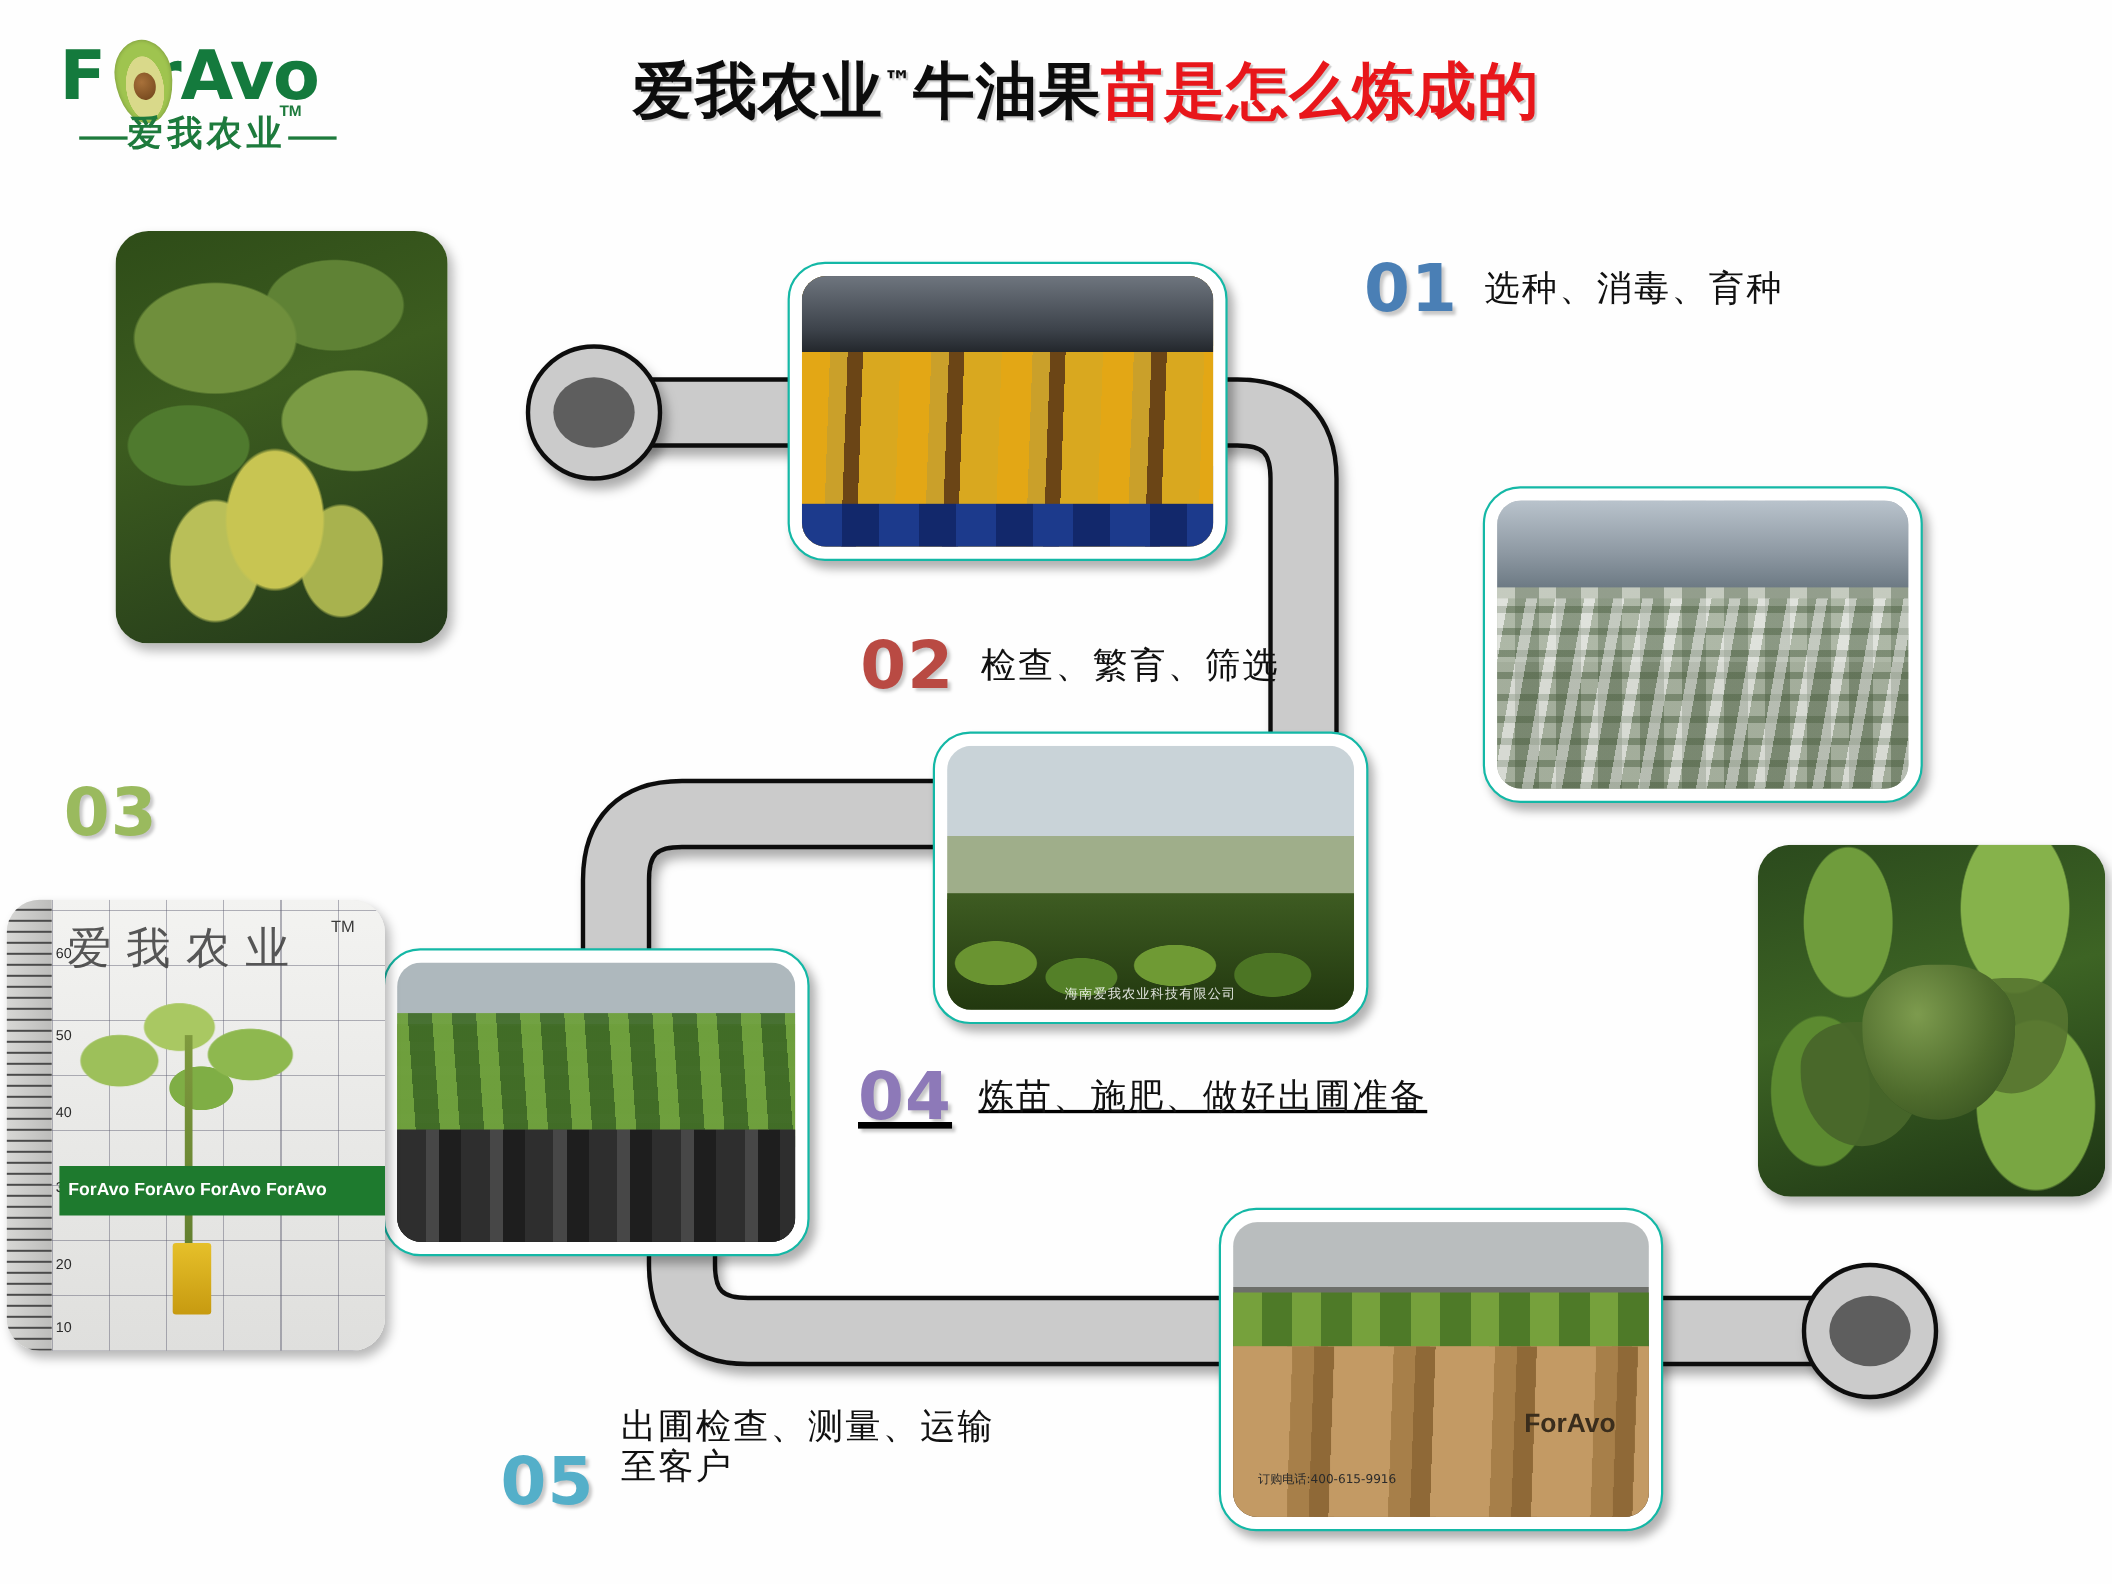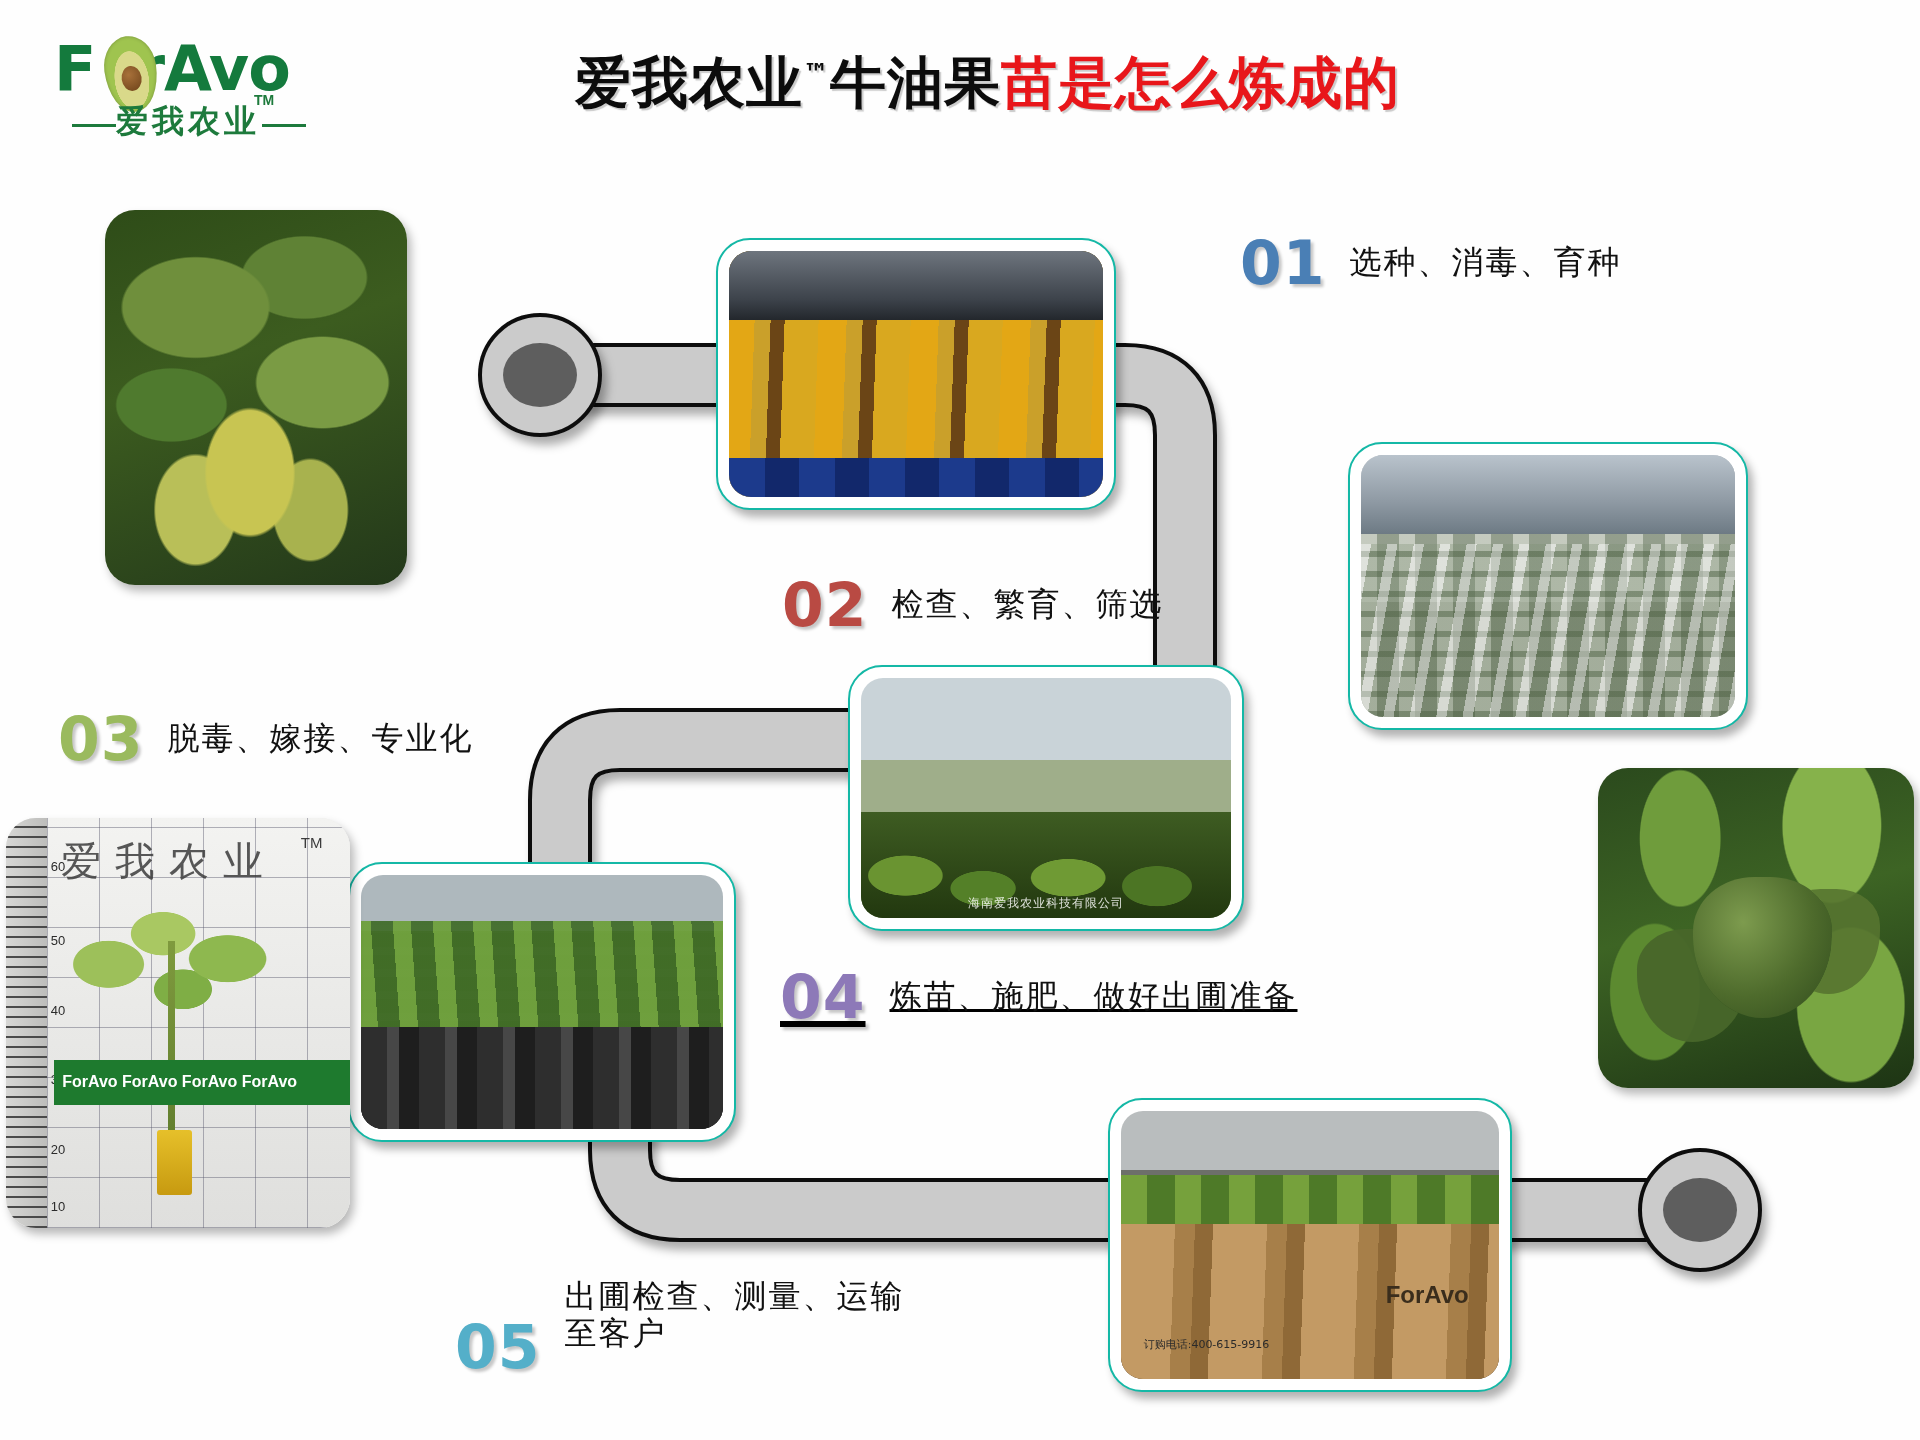--- a/index.html
+++ b/index.html
@@ -391,21 +391,20 @@
     <span class="txt">选种、消毒、育种</span>
   </div>
 
   <div class="step" style="left:782px;top:570px;">
     <span class="num" style="color:#b94a43;">02</span>
     <span class="txt">检查、繁育、筛选</span>
   </div>
 
   <div class="step" style="left:58px;top:660px;margin-top:44px;">
     <span class="num" style="color:#9aba5e;">03</span>
-    <span class="txt">脱毒、嫁接、专业化</span>
   </div>
 
   <div class="step" style="left:780px;top:962px;text-decoration:underline;">
     <span class="num" style="color:#8d79b8;">04</span>
     <span class="txt">炼苗、施肥、做好出圃准备</span>
   </div>
 
   <div class="step two-line" style="left:455px;top:1278px;">
     <span class="num" style="color:#54afc9;">05</span>
     <span class="txt">出圃检查、测量、运输

